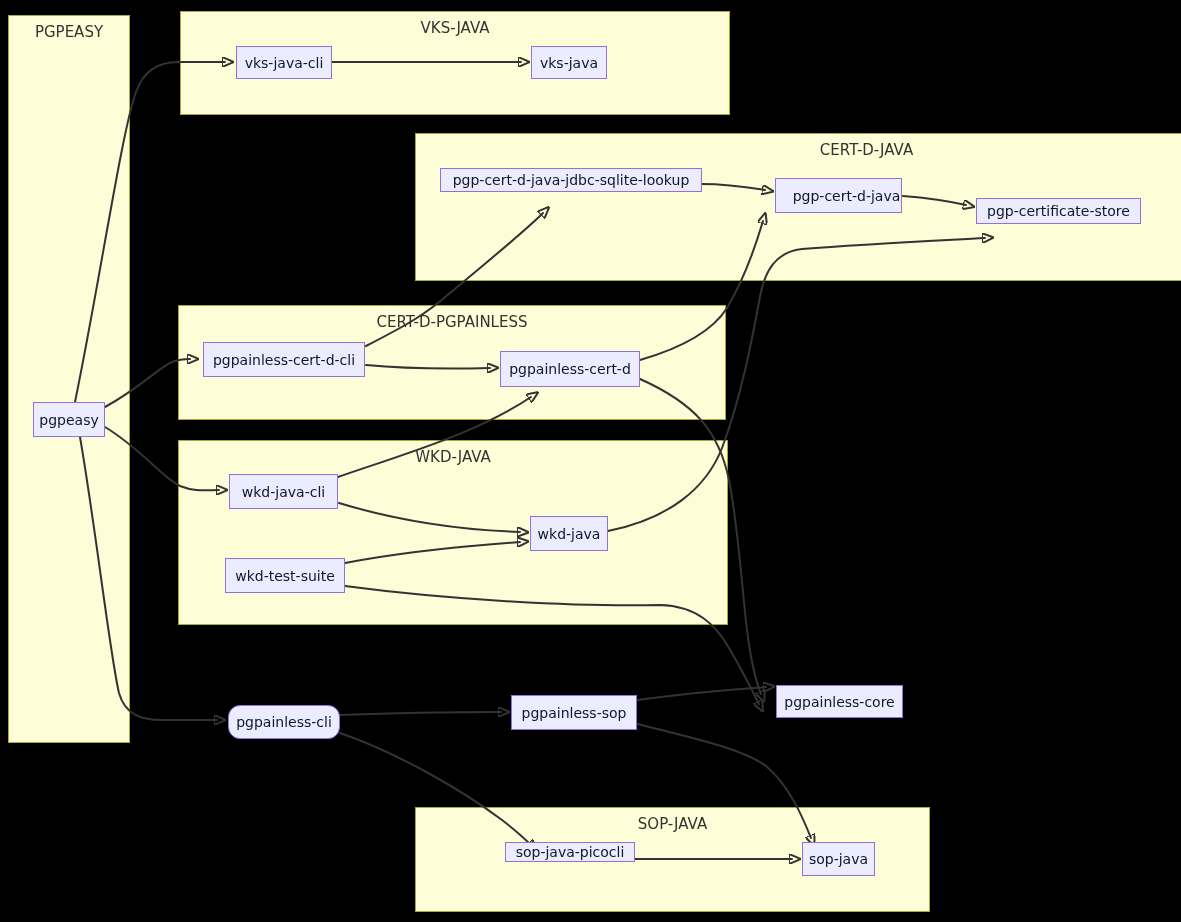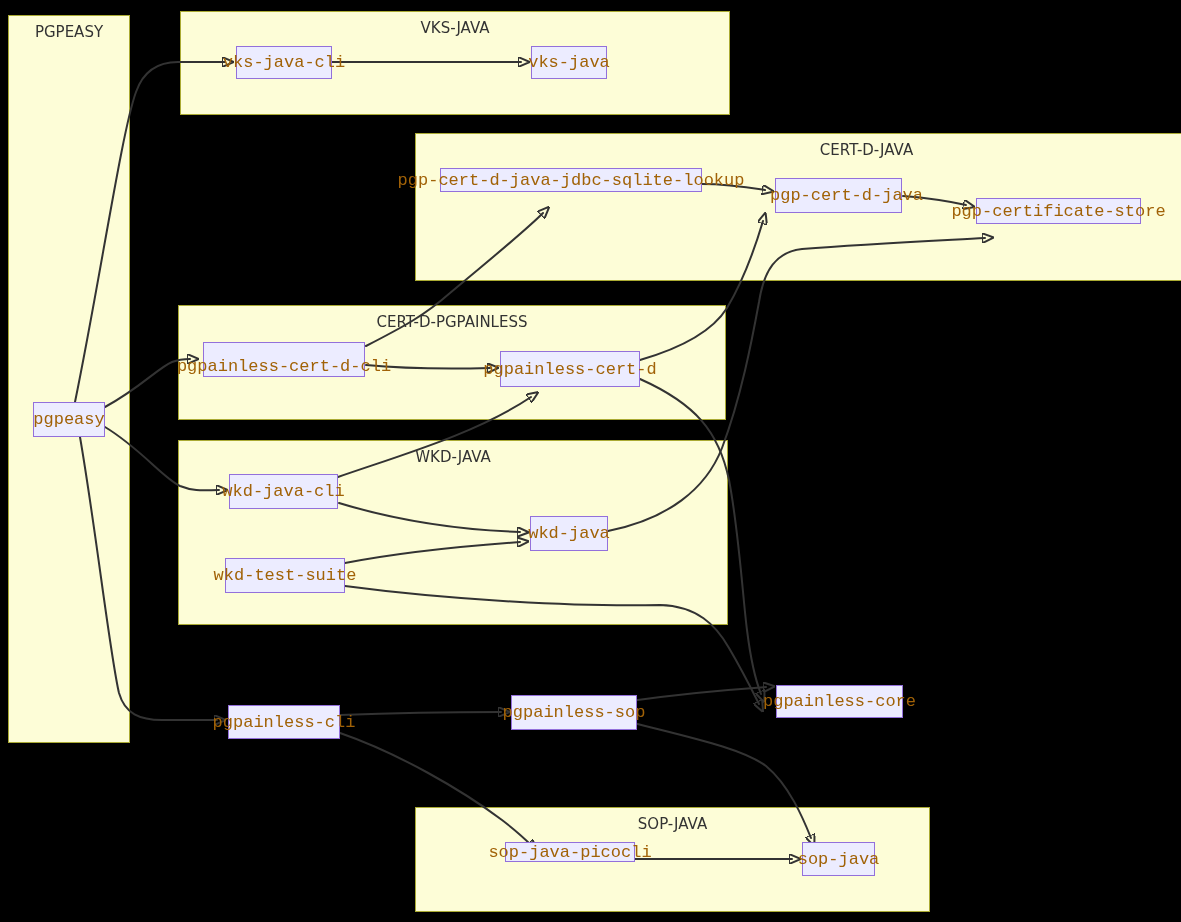--- a/index.html
+++ b/index.html
@@ -42,25 +42,24 @@
     stroke-linecap: round;
   }
   .node {
     position: absolute;
     background: #ececff;
     border: 1.3px solid #9370db;
     box-sizing: border-box;
     display: flex;
     align-items: center;
     justify-content: center;
-    color: #a16207;
-    font-size: 17px;
+    color: #0f172a;
+    font-size: 14px;
     white-space: nowrap;
     z-index: 3;
-    font-family: Liberation Mono, monospace;
   }
 </style>
 </head>
 <body>
 
 <div class="canvas">
 
   <div class="cluster" style="left:8px; top:15px; width:122px; height:728px;">
     <div class="cluster-title">PGPEASY</div>
   </div>
@@ -120,36 +119,36 @@
   </div>
   <div class="node" style="left:440px; top:168px; width:262px; height:24px;text-align:right;">
     <span>pgp-cert-d-java-jdbc-sqlite-lookup</span>
   </div>
   <div class="node" style="left:775px; top:178px; width:127px; height:35px;padding-left:16px;">
     <span>pgp-cert-d-java</span>
   </div>
   <div class="node" style="left:976px; top:198px; width:165px; height:26px;">
     <span>pgp-certificate-store</span>
   </div>
-  <div class="node" style="left:203px; top:342px; width:162px; height:35px;align-items:flex-end;">
+  <div class="node" style="left:203px; top:342px; width:162px; height:35px;">
     <span>pgpainless-cert-d-cli</span>
   </div>
   <div class="node" style="left:500px; top:351px; width:140px; height:36px;">
     <span>pgpainless-cert-d</span>
   </div>
   <div class="node" style="left:229px; top:474px; width:109px; height:35px;align-items:center;">
     <span>wkd-java-cli</span>
   </div>
   <div class="node" style="left:530px; top:516px; width:78px; height:35px;">
     <span>wkd-java</span>
   </div>
   <div class="node" style="left:225px; top:558px; width:120px; height:35px;">
     <span>wkd-test-suite</span>
   </div>
-  <div class="node" style="left:228px; top:705px; width:112px; height:34px;">
+  <div class="node" style="left:228px; top:705px; width:112px; height:34px;border-radius:12px;">
     <span>pgpainless-cli</span>
   </div>
   <div class="node" style="left:511px; top:695px; width:126px; height:35px;">
     <span>pgpainless-sop</span>
   </div>
   <div class="node" style="left:776px; top:685px; width:127px; height:33px;justify-content:center;">
     <span>pgpainless-core</span>
   </div>
   <div class="node" style="left:505px; top:842px; width:130px; height:20px;">
     <span>sop-java-picocli</span>

